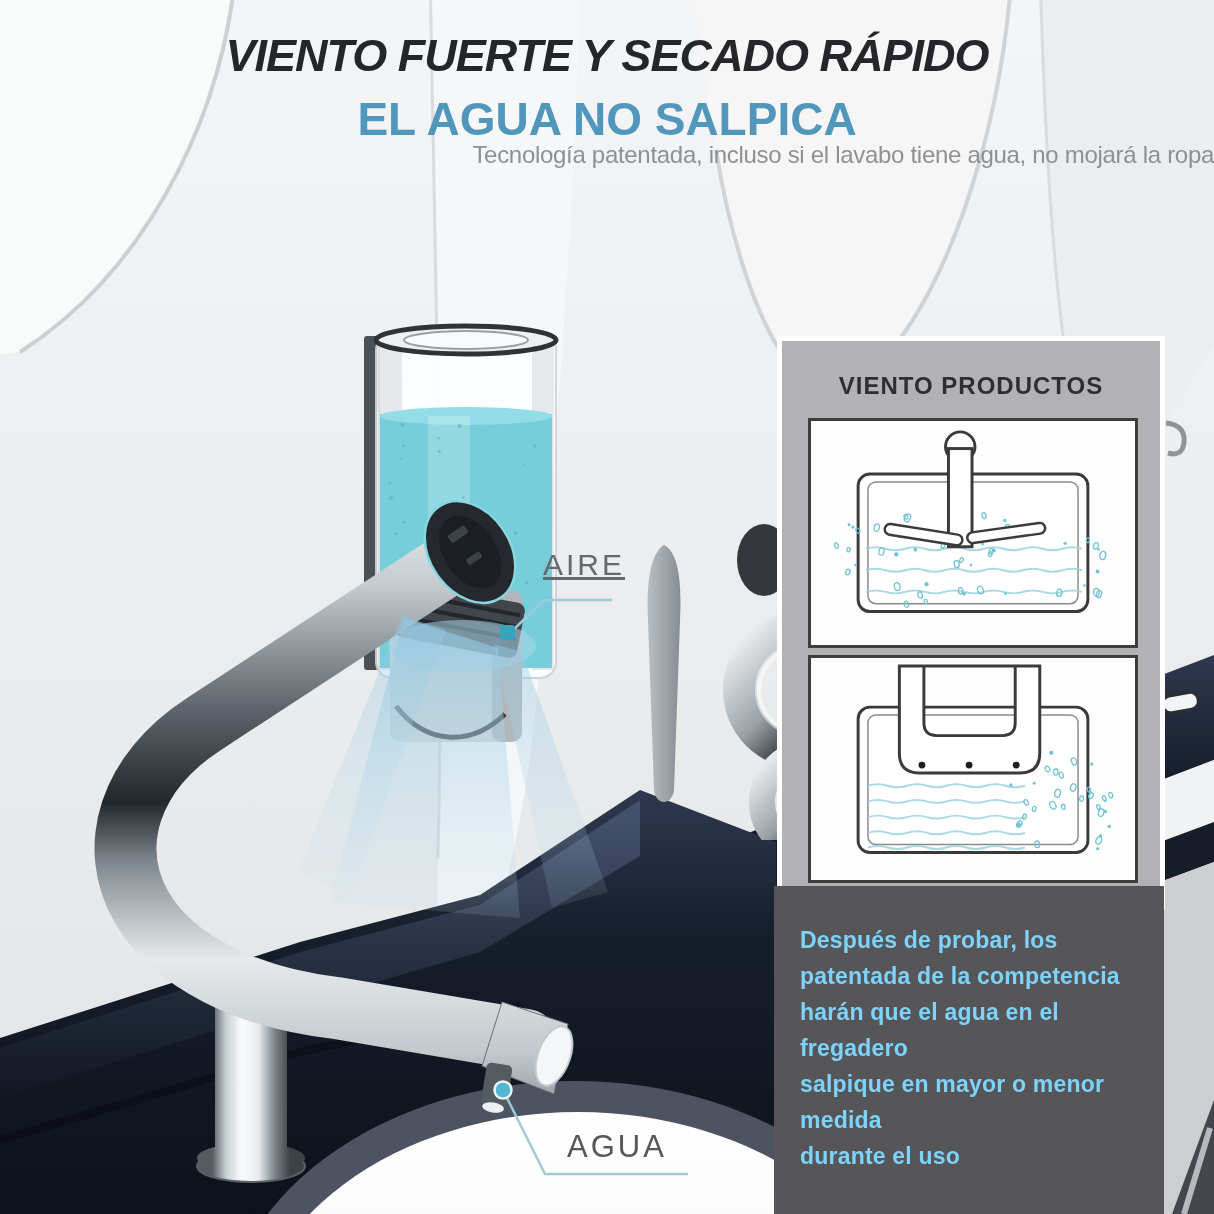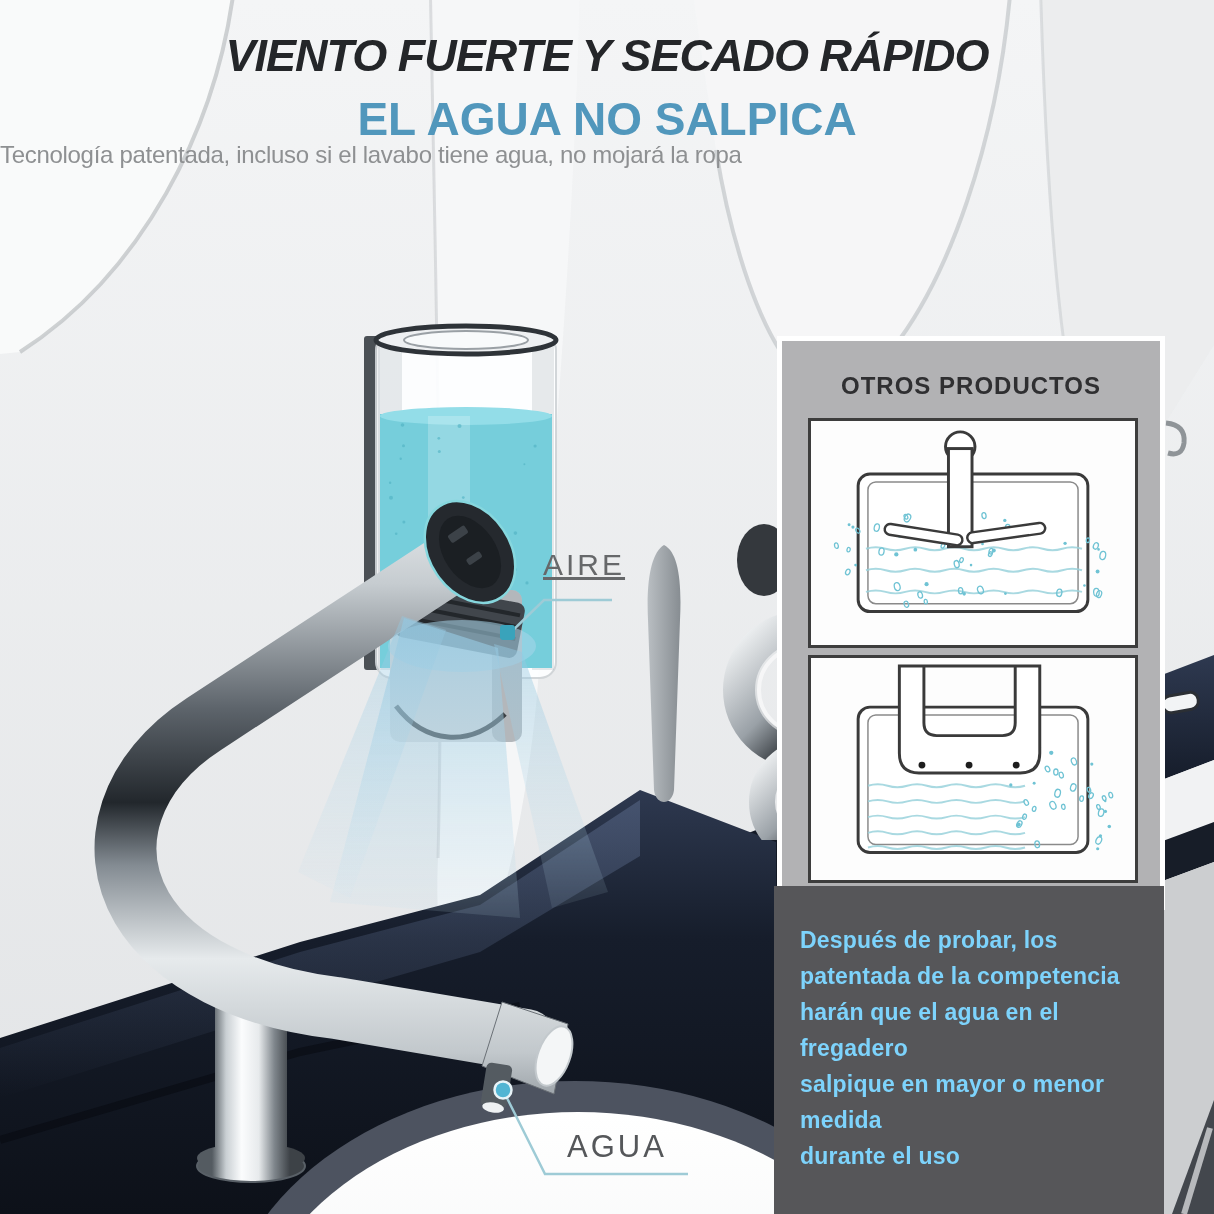--- a/index.html
+++ b/index.html
@@ -4,21 +4,21 @@
 <style>
   html,body{margin:0;padding:0;background:#ffffff;}
   #stage{position:relative;width:1214px;height:1214px;overflow:hidden;
          font-family:"Liberation Sans", sans-serif;background:#eef0f1;}
   #scene{position:absolute;left:0;top:0;width:1214px;height:1214px;}
   .txt{position:absolute;white-space:nowrap;}
   .headline{left:0;right:0;top:30px;text-align:center;font-size:45px;font-weight:700;
             letter-spacing:-1px;color:var(--title-dark,#242629);font-style:italic;}
   .subhead{left:0;right:0;top:92px;text-align:center;font-size:46px;font-weight:700;
            letter-spacing:0;color:var(--accent-blue,#5197bc);}
-  .tagline{left:0;right:0;top:141px;text-align:left;font-size:24px;letter-spacing:-0.3px;
+  .tagline{left:0;right:0;top:141px;text-align:right;font-size:24px;letter-spacing:-0.3px;
            color:var(--tagline-gray,#8e9092);}
   .lbl{position:absolute;color:var(--label-gray,#66686a);letter-spacing:3px;}
   .lbl-air{left:543px;top:548px;font-size:30px;text-decoration:underline;}
   .lbl-water{left:567px;top:1129px;font-size:31px;color:#55575a;}
   
   .panel{position:absolute;left:777px;top:336px;width:388px;height:574px;background:#fff;}
   .panel-bg{position:absolute;left:5px;top:5px;right:5px;bottom:0;background:var(--panel-gray,#b2b2b4);}
   .panel-title{position:absolute;left:0;right:0;top:36px;text-align:center;font-size:24px;
                font-weight:700;letter-spacing:1px;color:#2f2f31;}
   .diag{position:absolute;left:31px;width:330px;background:#fdfdfd;border:3px solid #3d3d3d;box-sizing:border-box;}
@@ -229,21 +229,21 @@
 
   <div class="txt headline">VIENTO FUERTE Y SECADO RÁPIDO</div>
   <div class="txt subhead">EL AGUA NO SALPICA</div>
   <div class="txt tagline">Tecnología patentada, incluso si el lavabo tiene agua, no mojará la ropa</div>
 
   <div class="lbl lbl-air">AIRE</div>
   <div class="lbl lbl-water">AGUA</div>
 
   <div class="panel">
     <div class="panel-bg"></div>
-    <div class="panel-title">OTROS PRODUCTOS</div>
+    <div class="panel-title">VIENTO PRODUCTOS</div>
 
     <div class="diag diag1">
       <svg viewBox="0 0 330 224">
         <rect x="48" y="52" width="234" height="140" rx="12" fill="#ffffff" stroke="#3a3a3a" stroke-width="3"></rect>
         <rect x="58" y="60" width="214" height="124" rx="8" fill="none" stroke="#8a8a8a" stroke-width="1.5"></rect>
         <g id="w1">
             <path d="M56 128 q10 -3 20 0 t20 0 t20 0 t20 0 t20 0 t20 0 t20 0 t20 0 t20 0 t20 0 t20 0" fill="none" stroke="#9ad2dc" stroke-width="2" opacity=".85"></path>
             <path d="M56 150 q10 -3 20 0 t20 0 t20 0 t20 0 t20 0 t20 0 t20 0 t20 0 t20 0 t20 0 t20 0" fill="none" stroke="#9ad2dc" stroke-width="2" opacity=".85"></path>
             <path d="M56 172 q10 -3 20 0 t20 0 t20 0 t20 0 t20 0 t20 0 t20 0 t20 0 t20 0 t20 0 t20 0" fill="none" stroke="#9ad2dc" stroke-width="2" opacity=".85"></path>
           </g>

